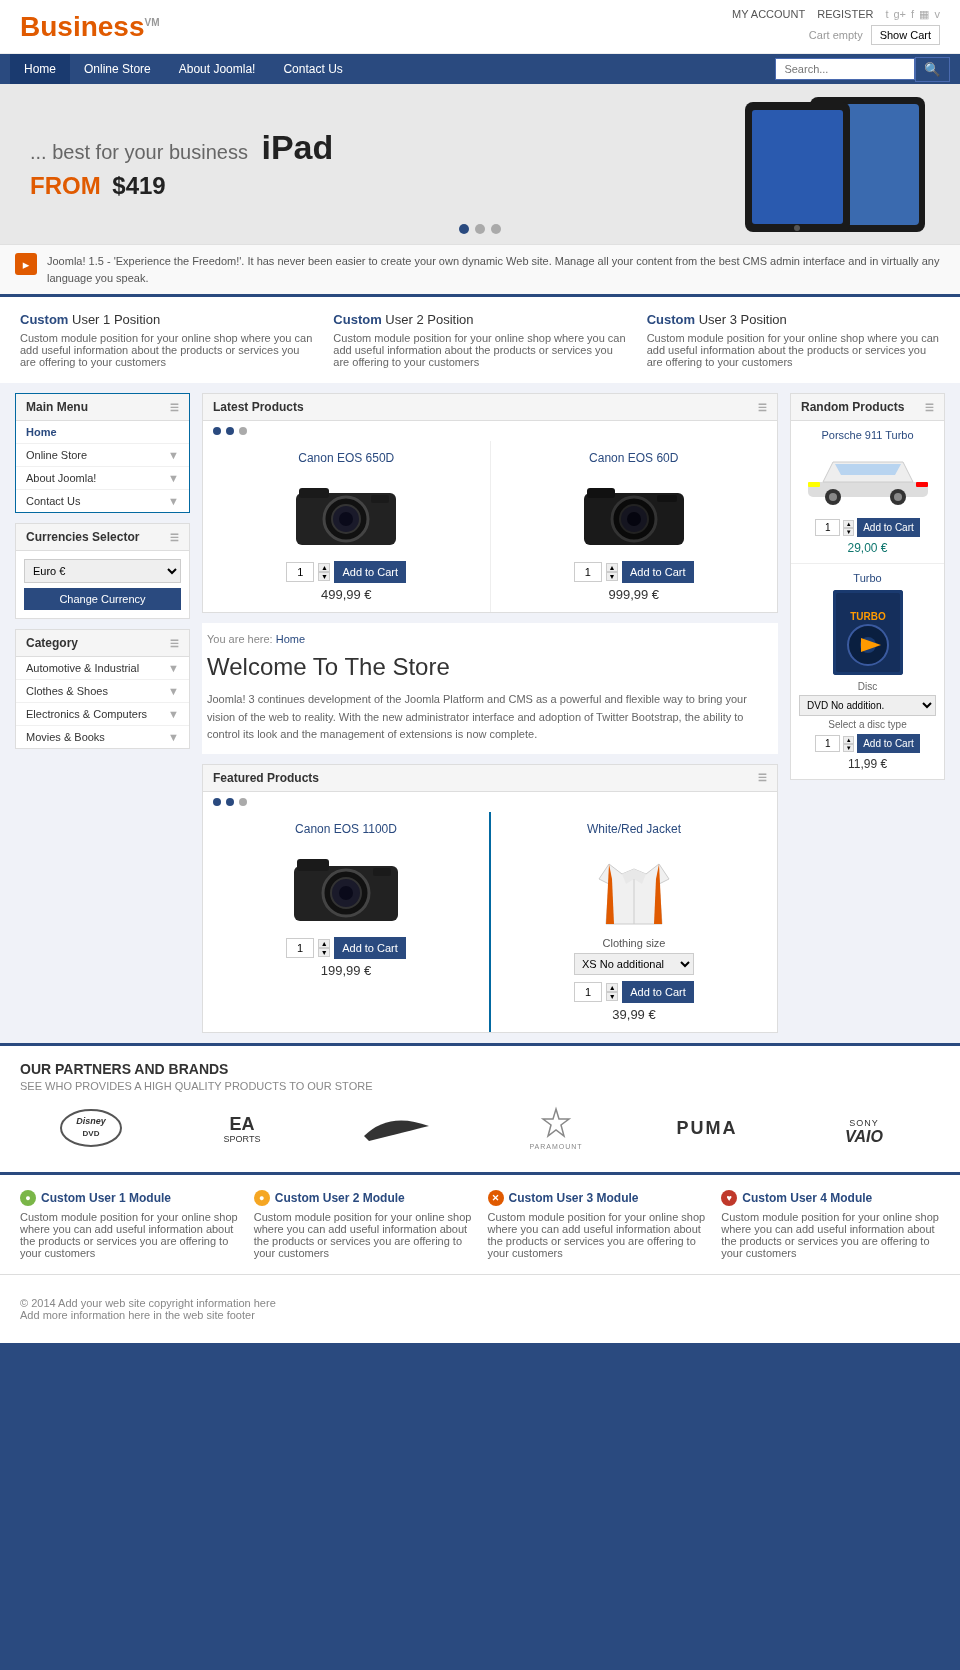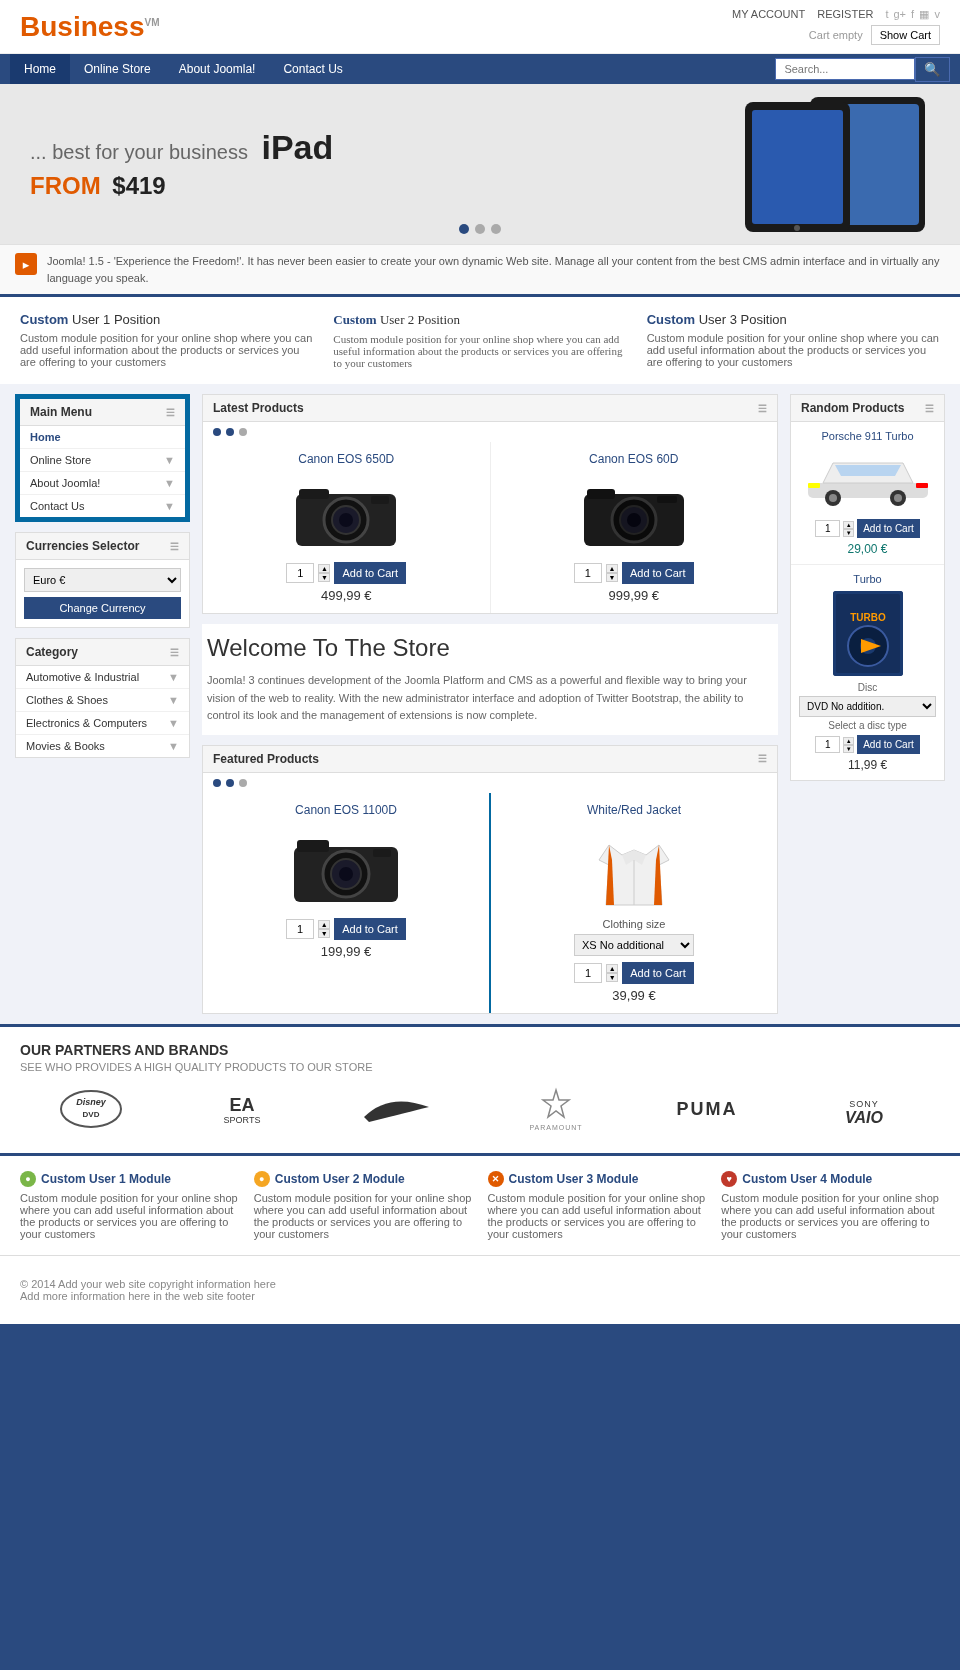--- a/index.html
+++ b/index.html
@@ -80,35 +80,35 @@
 <div style="background:#f9f9f9; border-top:1px solid #e0e0e0; padding:8px 15px; display:flex; align-items:flex-start; gap:10px;">
   <div style="width:22px;height:22px;background:#e05a00;border-radius:3px;display:flex;align-items:center;justify-content:center;color:#fff;font-size:13px;flex-shrink:0;">▸</div>
   <p style="font-size:11px;color:#555;line-height:1.5;">Joomla! 1.5 - 'Experience the Freedom!'. It has never been easier to create your own dynamic Web site. Manage all your content from the best CMS admin interface and in virtually any language you speak.</p>
 </div>
 
 <div style="background:#fff; padding:15px 20px; border-top:3px solid #2a4a7f; display:flex; gap:20px;">
   <div style="flex:1;">
     <h3 style="font-size:13px;margin-bottom:5px;"><span style="color:#2a4a7f;font-weight:bold;">Custom</span><span style="color:#333;font-weight:normal;"> User 1 Position</span></h3>
     <p style="font-size:11px;color:#666;">Custom module position for your online shop where you can add useful information about the products or services you are offering to your customers</p>
   </div>
-  <div style="flex:1;font-family:Liberation Serif, serif;">
+  <div style="flex:1;">
     <h3 style="font-size:13px;margin-bottom:5px;"><span style="color:#2a4a7f;font-weight:bold;">Custom</span><span style="color:#333;font-weight:normal;"> User 2 Position</span></h3>
     <p style="font-size:11px;color:#666;">Custom module position for your online shop where you can add useful information about the products or services you are offering to your customers</p>
   </div>
   <div style="flex:1;">
     <h3 style="font-size:13px;margin-bottom:5px;"><span style="color:#2a4a7f;font-weight:bold;">Custom</span><span style="color:#333;font-weight:normal;"> User 3 Position</span></h3>
     <p style="font-size:11px;color:#666;">Custom module position for your online shop where you can add useful information about the products or services you are offering to your customers</p>
   </div>
 </div>
 
 <div style="background:#f0f2f8; padding:10px 15px; display:flex; gap:12px;">
 
   <div style="width:175px; flex-shrink:0; display:flex; flex-direction:column; gap:10px;">
 
-    <div style="border:5px solid #0369a1; background:#fff;">
+    <div style="border:1px solid #0369a1; background:#fff;">
       <div style="background:#f5f5f5;border-bottom:1px solid #ddd;padding:6px 10px;display:flex;justify-content:space-between;align-items:center;font-size:12px;font-weight:bold;">
         <span>Main Menu</span>
         <span style="color:#aaa;font-size:10px;">☰</span>
       </div>
       <div style="padding:5px 10px;border-bottom:1px solid #f0f0f0;font-size:11px;">
         <a href="#" style="color:#2a4a7f;text-decoration:none;font-weight:bold;">Home</a>
       </div>
       <div style="padding:5px 10px;border-bottom:1px solid #f0f0f0;font-size:11px;display:flex;justify-content:space-between;">
         <span>Online Store</span>
           <span style="color:#aaa;">▼</span>
@@ -220,20 +220,23 @@
               <button style="width:12px;height:9px;background:#eee;border:1px solid #ccc;font-size:7px;line-height:1;cursor:pointer;padding:0;">▼</button>
             </div>
             <button style="background:#2a4a7f;color:#fff;border:none;padding:5px 8px;font-size:11px;cursor:pointer;">Add to Cart</button>
           </div>
           <div style="font-size:13px;color:#333;">999,99 €</div>
         </div>
       </div>
     </div>
 
     <div style="background:#fff; padding:10px 5px;">
+      <div style="font-size:11px;color:#888;margin-bottom:8px;">
+        You are here: <a href="#" style="color:#2a4a7f;text-decoration:none;">Home</a>
+      </div>
       <h2 style="font-size:24px;color:#333;margin-bottom:10px;font-weight:normal;">Welcome To The Store</h2>
       <p style="font-size:11px;color:#666;line-height:1.6;">Joomla! 3 continues development of the Joomla Platform and CMS as a powerful and flexible way to bring your vision of the web to reality. With the new administrator interface and adoption of Twitter Bootstrap, the ability to control its look and the management of extensions is now complete.</p>
     </div>
 
     <div style="border:1px solid #ddd; background:#fff;">
       <div style="background:#f5f5f5;border-bottom:1px solid #ddd;padding:6px 10px;display:flex;justify-content:space-between;align-items:center;font-size:12px;font-weight:bold;">
         <span>Featured Products</span>
         <span style="color:#aaa;font-size:10px;">☰</span>
       </div>
       <div style="display:flex;gap:5px;padding:6px 10px;">

